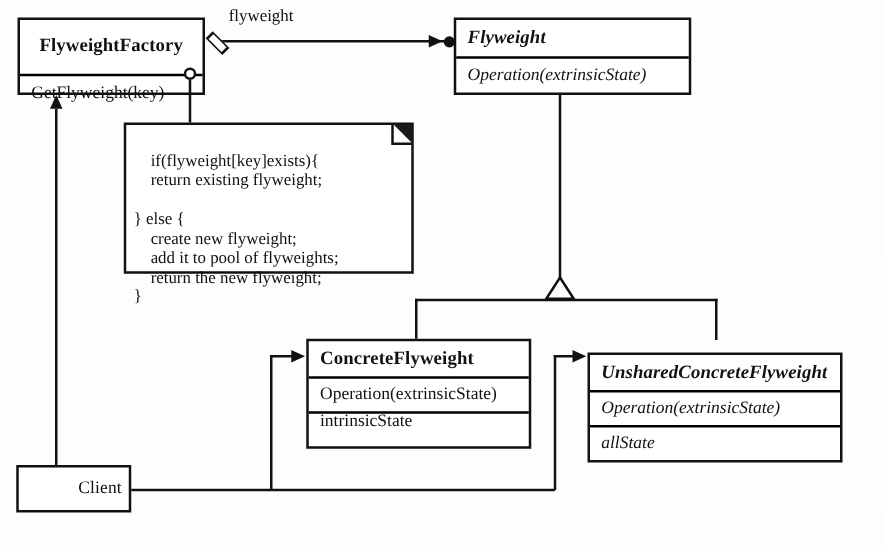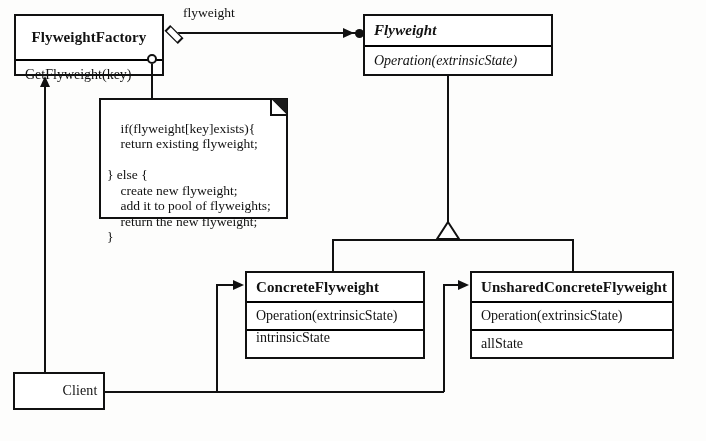--- a/index.html
+++ b/index.html
@@ -157,21 +157,21 @@
     <div class="uml-row uml-name abstract" style="height:29px;">Flyweight</div>
     <div class="uml-row uml-member abstract" style="height:29px;">Operation(extrinsicState)</div>
   </div>
 
   <div class="ln-h" style="left:176px; top:32px; width:184px;"></div>
   <div class="diamond" style="left:165px; top:28px;"></div>
   <div class="arrow-right" style="left:343px; top:28px;"></div>
   <div class="ball" style="left:355px; top:29px;"></div>
   <div class="edge-label" style="left:183px; top:5px;">flyweight</div>
 
-  <div class="uml-note" style="left:99px; top:98px; width:189px; height:121px;">
+  <div class="uml-note" style="left:99px; top:98px; width:232px; height:121px;">
     <span>if(flyweight[key]exists){
     return existing flyweight;
 
 } else {
     create new flyweight;
     add it to pool of flyweights;
     return the new flyweight;
 }</span>
     <svg class="note-fold-line" viewBox="0 0 24 23" style="right:-2px; left:auto; top:-2px;">
       <polygon points="7,1 23,1 23,17" fill="#1a1a1a"></polygon>
@@ -189,21 +189,21 @@
 
   <div class="ln-v" style="left:332px; top:239px; height:33px;"></div>
   <div class="ln-v" style="left:572px; top:239px; height:33px;"></div>
 
   <div class="uml-class" style="left:245px; top:271px; width:180px; height:88px;">
     <div class="uml-row uml-name" style="height:28px;">ConcreteFlyweight</div>
     <div class="uml-row uml-member" style="height:28px;">Operation(extrinsicState)</div>
     <div class="uml-row uml-member" style="height:16px;">intrinsicState</div>
   </div>
 
-  <div class="uml-class" style="left:470px; top:271px; width:204px; height:88px;">
+  <div class="uml-class" style="left:470px; top:282px; width:204px; height:88px;font-style:italic;">
     <div class="uml-row uml-name" style="height:28px;">UnsharedConcreteFlyweight</div>
     <div class="uml-row uml-member" style="height:28px;">Operation(extrinsicState)</div>
     <div class="uml-row uml-member" style="height:28px;">allState</div>
   </div>
 
   <div class="uml-class" style="left:13px; top:372px; width:92px; height:38px;padding-left:42px;">
     <div class="uml-row uml-name centered" style="height:34px; font-weight:normal; font-size:14px;">Client</div>
   </div>
 
   <div class="ln-v" style="left:44px; top:87px; height:285px;"></div>

